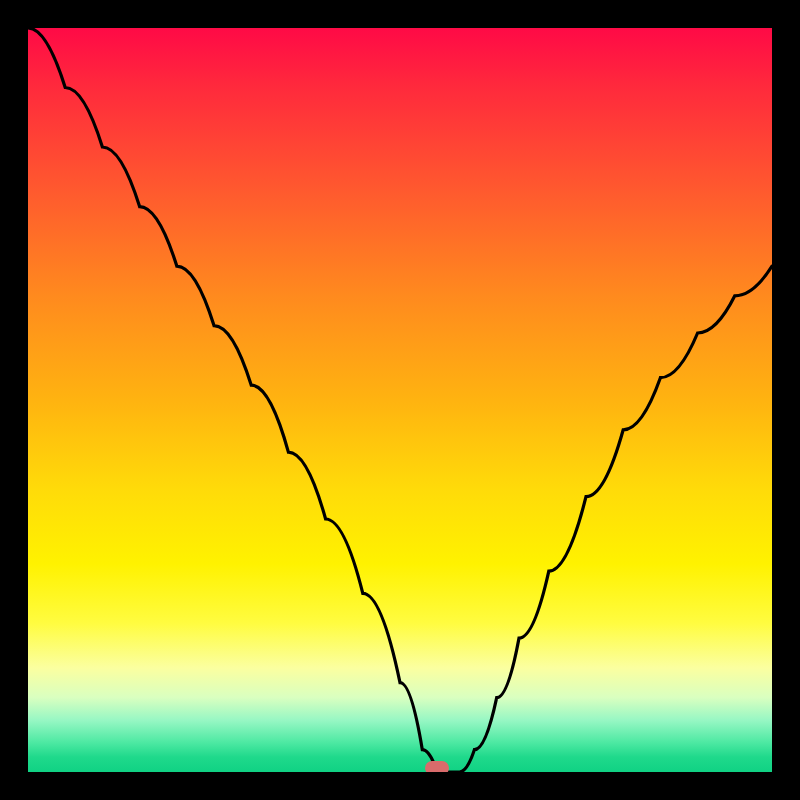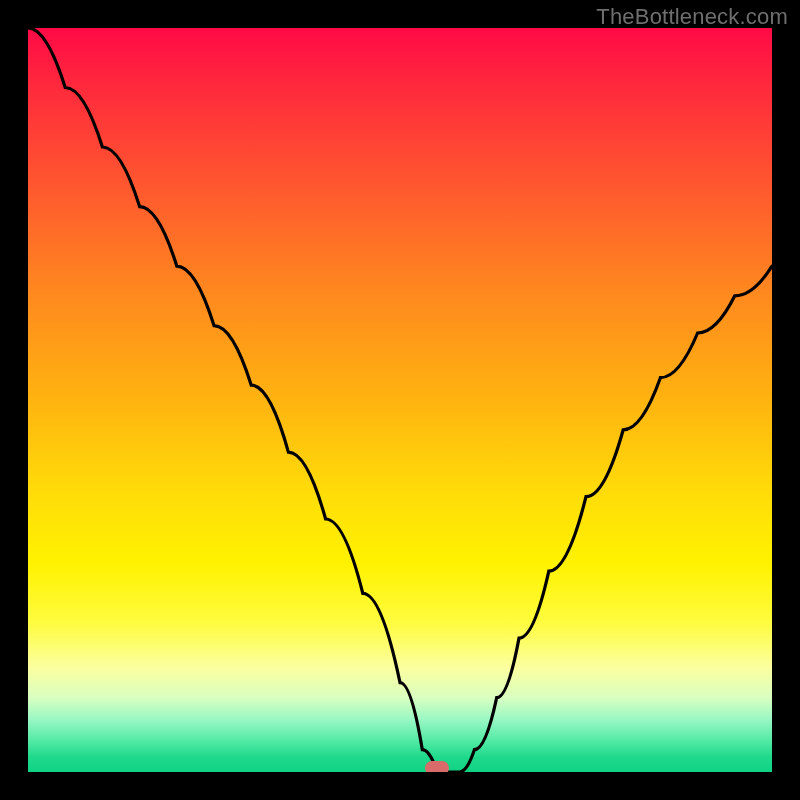--- a/index.html
+++ b/index.html
@@ -69,21 +69,20 @@
     border-radius: 7px;
     background: #d96b6b;
     transform: translate(-50%, -50%);
   }
 </style>
 </head>
 <body>
 
 <div class="frame">
 
-  <div class="watermark">TheBottleneck.com</div>
 
   <div class="plot-area">
     <div class="gradient"></div>
 
     <svg class="curve" viewBox="0 0 744 744" preserveAspectRatio="none">
       <path id="curve-path" fill="none" stroke="#000" stroke-width="3.2" stroke-linecap="round" d="M 0.0 0.0 Q 18.6 0.0 37.2 59.5 Q 55.8 59.5 74.4 119.0 Q 93.0 119.0 111.6 178.6 Q 130.2 178.6 148.8 238.1 Q 167.4 238.1 186.0 297.6 Q 204.6 297.6 223.2 357.1 Q 241.8 357.1 260.4 424.1 Q 279.0 424.1 297.6 491.0 Q 316.2 491.0 334.8 565.4 Q 353.4 565.4 372.0 654.7 Q 383.2 654.7 394.3 721.7 Q 401.8 721.7 409.2 744.0 Q 420.4 744.0 431.5 744.0 Q 439.0 744.0 446.4 721.7 Q 457.6 721.7 468.7 669.6 Q 479.9 669.6 491.0 610.1 Q 505.9 610.1 520.8 543.1 Q 539.4 543.1 558.0 468.7 Q 576.6 468.7 595.2 401.8 Q 613.8 401.8 632.4 349.7 Q 651.0 349.7 669.6 305.0 Q 688.2 305.0 706.8 267.8 Q 725.4 267.8 744.0 238.1"></path>
     </svg>
 
     <div id="min-marker" class="marker" style="left: 409.2px; top: 740px;"></div>
   </div>

